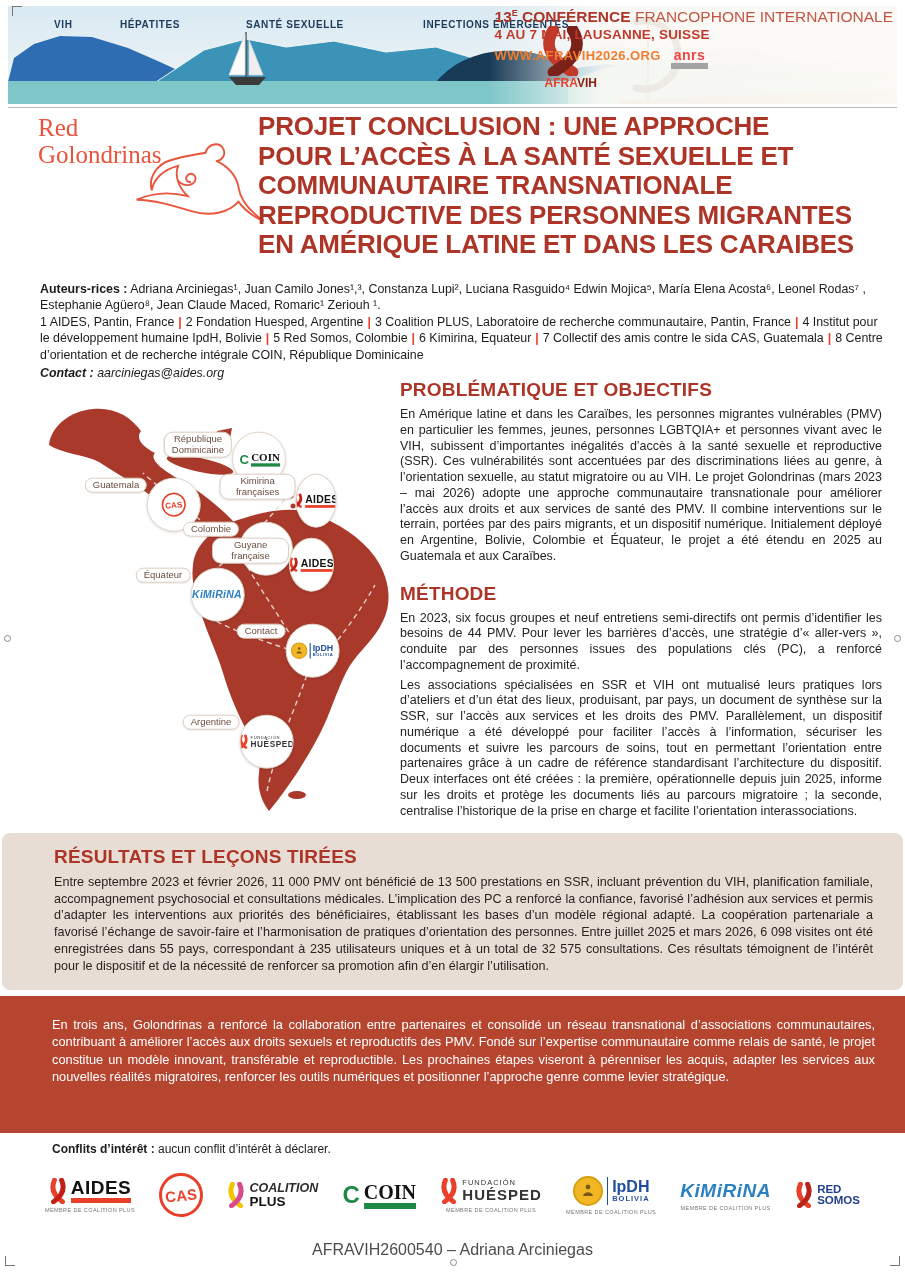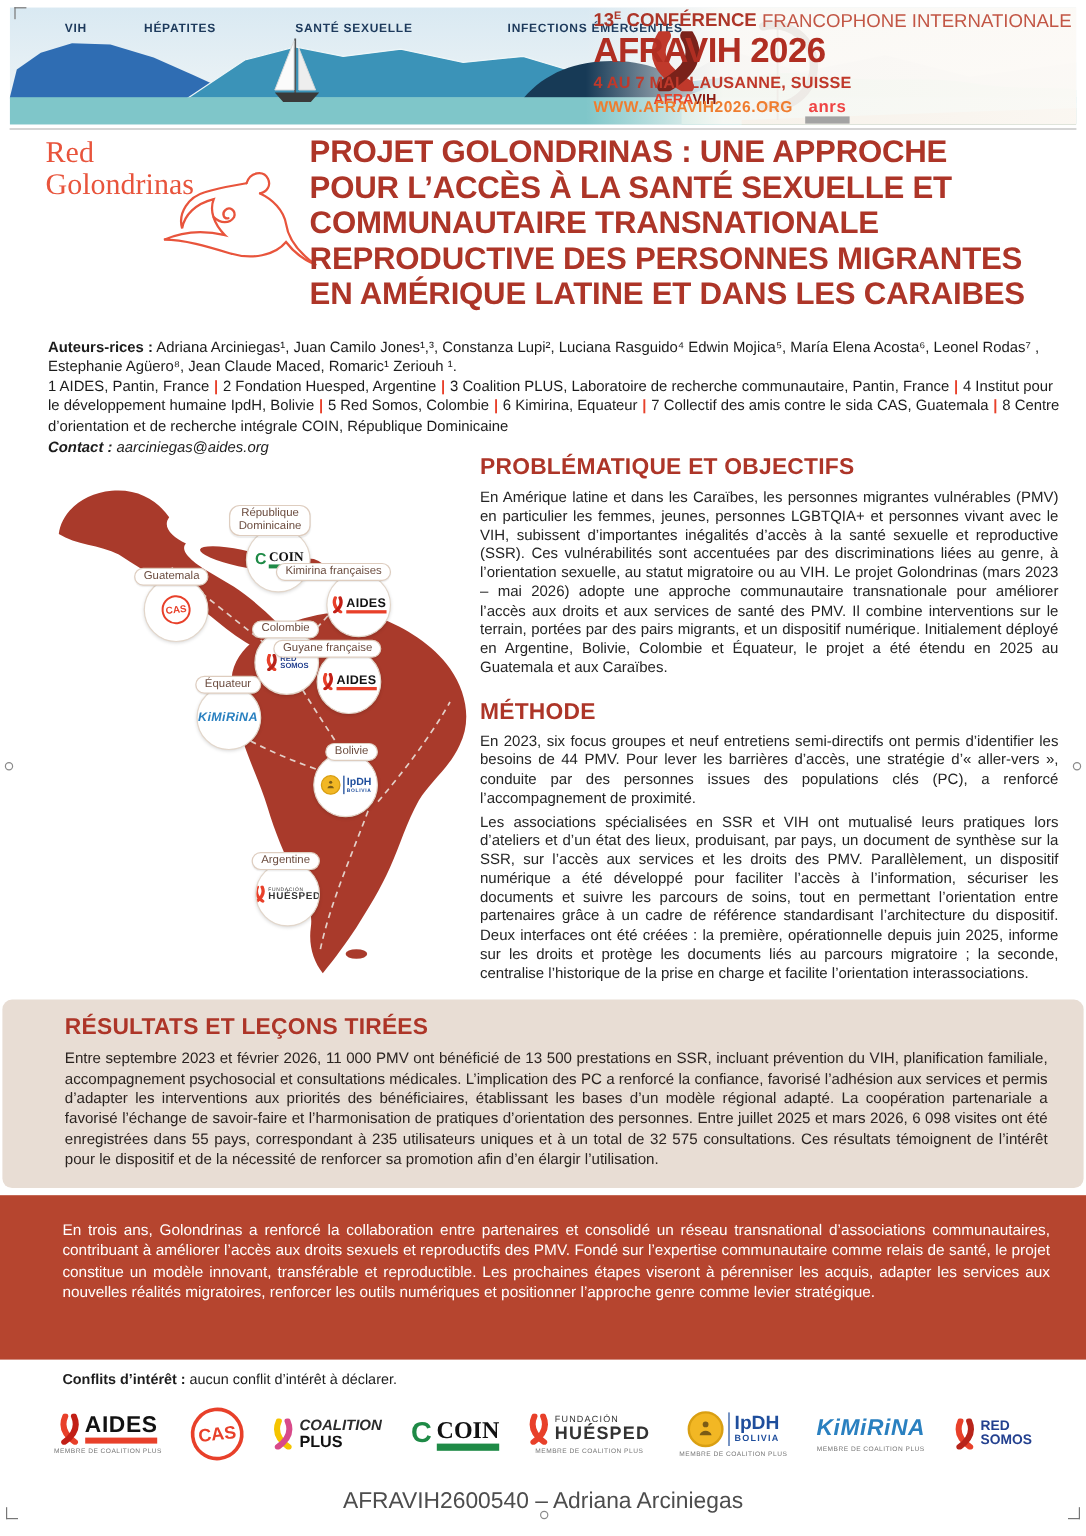--- a/index.html
+++ b/index.html
@@ -37,21 +37,21 @@
 
   
   .authors{position:absolute;left:40px;top:281px;width:843px;font-size:12.4px;line-height:1.32;color:#1c1c1c;}
   .authors b{font-weight:800;}
   .affil-pipe{color:var(--pipe-red,#e8402a);font-weight:800;padding:0 4px;}
   .contact-line{margin-top:2px;font-style:italic;}
 
   
   .map{position:absolute;left:45px;top:393px;width:350px;height:432px;}
   .map svg.land{position:absolute;left:0;top:0;}
-  .bubble{position:absolute;display:flex;flex-direction:column;align-items:flex-end;
+  .bubble{position:absolute;display:flex;flex-direction:row;align-items:flex-start;
           transform:translate(-50%,-58%);z-index:5;}
   .bubble-label{font-size:9.5px;color:#6b4c3f;background:#fff;border:1px solid #decdbf;
       border-radius:9px;padding:1px 7px;white-space:pre-line;text-align:center;line-height:1.15;
       position:relative;z-index:2;margin-bottom:-7px;box-shadow:0 1px 1px rgba(0,0,0,.08);}
   .bubble-circle{width:52px;height:52px;border-radius:50%;background:#fff;border:1px solid #e2d6ca;
       box-shadow:0 1px 3px rgba(0,0,0,.15);display:flex;align-items:center;justify-content:center;overflow:hidden;}
   .bubble-circle .lgo{transform:scale(.55);transform-origin:center;white-space:nowrap;}
 
   
   .col-right{position:absolute;left:400px;top:379px;width:482px;}
@@ -68,21 +68,21 @@
   .band-conclusion .sec-head{color:#fff;}
   .band-conclusion .sec-body{color:#fff;font-size:12.8px;line-height:1.35;}
 
   
   .conflicts{position:absolute;left:52px;top:1142px;font-size:12px;color:#1c1c1c;}
   .conflicts b{font-weight:800;}
   .partners{position:absolute;left:45px;top:1163px;width:815px;height:64px;display:flex;
             align-items:center;justify-content:space-between;}
   .partner{display:flex;flex-direction:column;align-items:center;gap:2px;}
   .pnote{font-size:5.5px;color:#777;letter-spacing:.4px;margin-top:1px;}
-  .reference{position:absolute;left:0;right:0;top:1241px;text-align:center;font-size:19px;color:#4d4d4d;}
+  .reference{position:absolute;left:0;right:0;top:1241px;text-align:center;font-size:16px;color:#4d4d4d;}
 
   
   .lgo{display:inline-flex;align-items:center;gap:4px;}
   .lgo-col{display:flex;flex-direction:column;align-items:flex-start;line-height:1;}
   .aides-txt{font-size:19px;font-weight:800;color:#121212;letter-spacing:.5px;line-height:1;}
   .aides-bar{display:block;height:5px;background:#e8402a;margin-top:1px;}
   .cas-circle{width:44px;height:44px;border:3px solid #e8402a;border-radius:50%;display:flex;
       align-items:center;justify-content:center;font-size:15px;font-weight:800;color:#e8402a;
       transform:rotate(-6deg);box-sizing:border-box;}
   .coal-top{font-size:12.5px;font-style:italic;font-weight:700;color:#2b2b2b;}
@@ -147,21 +147,20 @@
     <div class="banner-fade"></div>
 
     <svg class="afr-ribbon" width="52" height="50" viewBox="0 0 26 26">
       <path d="M8,2 C3,10 6,17 18,24" fill="none" stroke="#c0392b" stroke-width="6" stroke-linecap="round"></path>
       <path d="M18,2 C23,10 20,17 8,24" fill="none" stroke="#7a221a" stroke-width="6" stroke-linecap="round"></path>
     </svg>
     <div class="afr-ribbon-label"><span class="afr-a">AFRA</span><span class="afr-b">VIH</span></div>
 
     <div class="conf-block">
       <div class="conf-l1"><b><span>13</span><sup>E</sup><span> CONFÉRENCE</span></b><span> FRANCOPHONE INTERNATIONALE</span></div>
-      <div class="conf-name">AFRAVIH 2026</div>
       <div class="conf-dates">4 AU 7 MAI, LAUSANNE, SUISSE</div>
       <div class="conf-web"><span>WWW.AFRAVIH2026.ORG</span><span class="anrs">anrs</span></div>
     </div>
   </div>
   <div class="banner-rule"></div>
 
   <div class="logo-block">
     <div class="logo-text">
       <div>Red</div>
         <div>Golondrinas</div>
@@ -170,21 +169,21 @@
       <g fill="none" stroke="#e8543c" stroke-width="2" stroke-linecap="round">
         <path d="M95,22 C98,12 110,10 114,18 C117,24 113,30 107,31"></path>
         <path d="M107,31 C118,36 128,46 130,58 C132,72 142,84 156,94"></path>
         <path d="M156,94 C146,90 136,82 130,74 C120,86 100,90 80,84 C60,78 40,72 22,72 C40,64 60,64 76,68 C66,58 62,46 66,36 C50,40 40,50 38,62 C34,48 44,34 58,30 C70,26 84,24 95,22"></path>
         <path d="M66,52 C72,58 80,58 84,52 C86,46 80,42 76,46 C73,49 75,54 79,53"></path>
       </g>
     </svg>
   </div>
 
   <h1 class="title" style="margin:0">
-    <div>PROJET GOLONDRINAS : UNE APPROCHE</div>
+    <div>PROJET CONCLUSION : UNE APPROCHE</div>
     <div>POUR L’ACCÈS À LA SANTÉ SEXUELLE ET</div>
     <div>COMMUNAUTAIRE TRANSNATIONALE</div>
     <div>REPRODUCTIVE DES PERSONNES MIGRANTES</div>
     <div>EN AMÉRIQUE LATINE ET DANS LES CARAIBES</div>
   </h1>
 
   <div class="authors">
     <div><b>Auteurs-rices :</b><span> Adriana Arciniegas¹, Juan Camilo Jones¹,³, Constanza Lupi², Luciana Rasguido⁴ Edwin Mojica⁵, María Elena Acosta⁶, Leonel Rodas⁷ , Estephanie Agüero⁸, Jean Claude Maced, Romaric¹ Zeriouh ¹.</span></div>
     <div id="affiliations"><span>1 AIDES, Pantin, France</span><span class="affil-pipe">|</span><span>2 Fondation Huesped, Argentine</span><span class="affil-pipe">|</span><span>3 Coalition PLUS, Laboratoire de recherche communautaire, Pantin, France</span><span class="affil-pipe">|</span><span>4 Institut pour le développement humaine IpdH, Bolivie</span><span class="affil-pipe">|</span><span>5 Red Somos, Colombie</span><span class="affil-pipe">|</span><span>6 Kimirina, Equateur</span><span class="affil-pipe">|</span><span>7 Collectif des amis contre le sida CAS, Guatemala</span><span class="affil-pipe">|</span><span>8 Centre d’orientation et de recherche intégrale COIN, République Dominicaine</span></div>
     <div class="contact-line"><b>Contact :</b><span> aarciniegas@aides.org</span></div>
@@ -279,21 +278,21 @@
         </div>
         <div class="bubble" style="left: 145px; top: 206px;">
           <div class="bubble-label">Équateur</div>
           <div class="bubble-circle">
             <span class="lgo">
               <span class="kimi-txt">KiMiRiNA</span>
             </span>
           </div>
         </div>
         <div class="bubble" style="left: 243px; top: 262px;">
-          <div class="bubble-label">Bolivie</div>
+          <div class="bubble-label">Contact</div>
           <div class="bubble-circle">
             <span class="lgo">
               <span class="ipdh-circle">
                 <svg width="16" height="16" viewBox="0 0 16 16">
      <circle cx="8" cy="4" r="2.4" fill="#7a5b16"></circle>
                   <path d="M3,13 C4,8 12,8 13,13 Z" fill="#7a5b16"></path>
                 </svg>
               </span>
               <span class="ipdh-div"></span>
               <span class="lgo-col">

